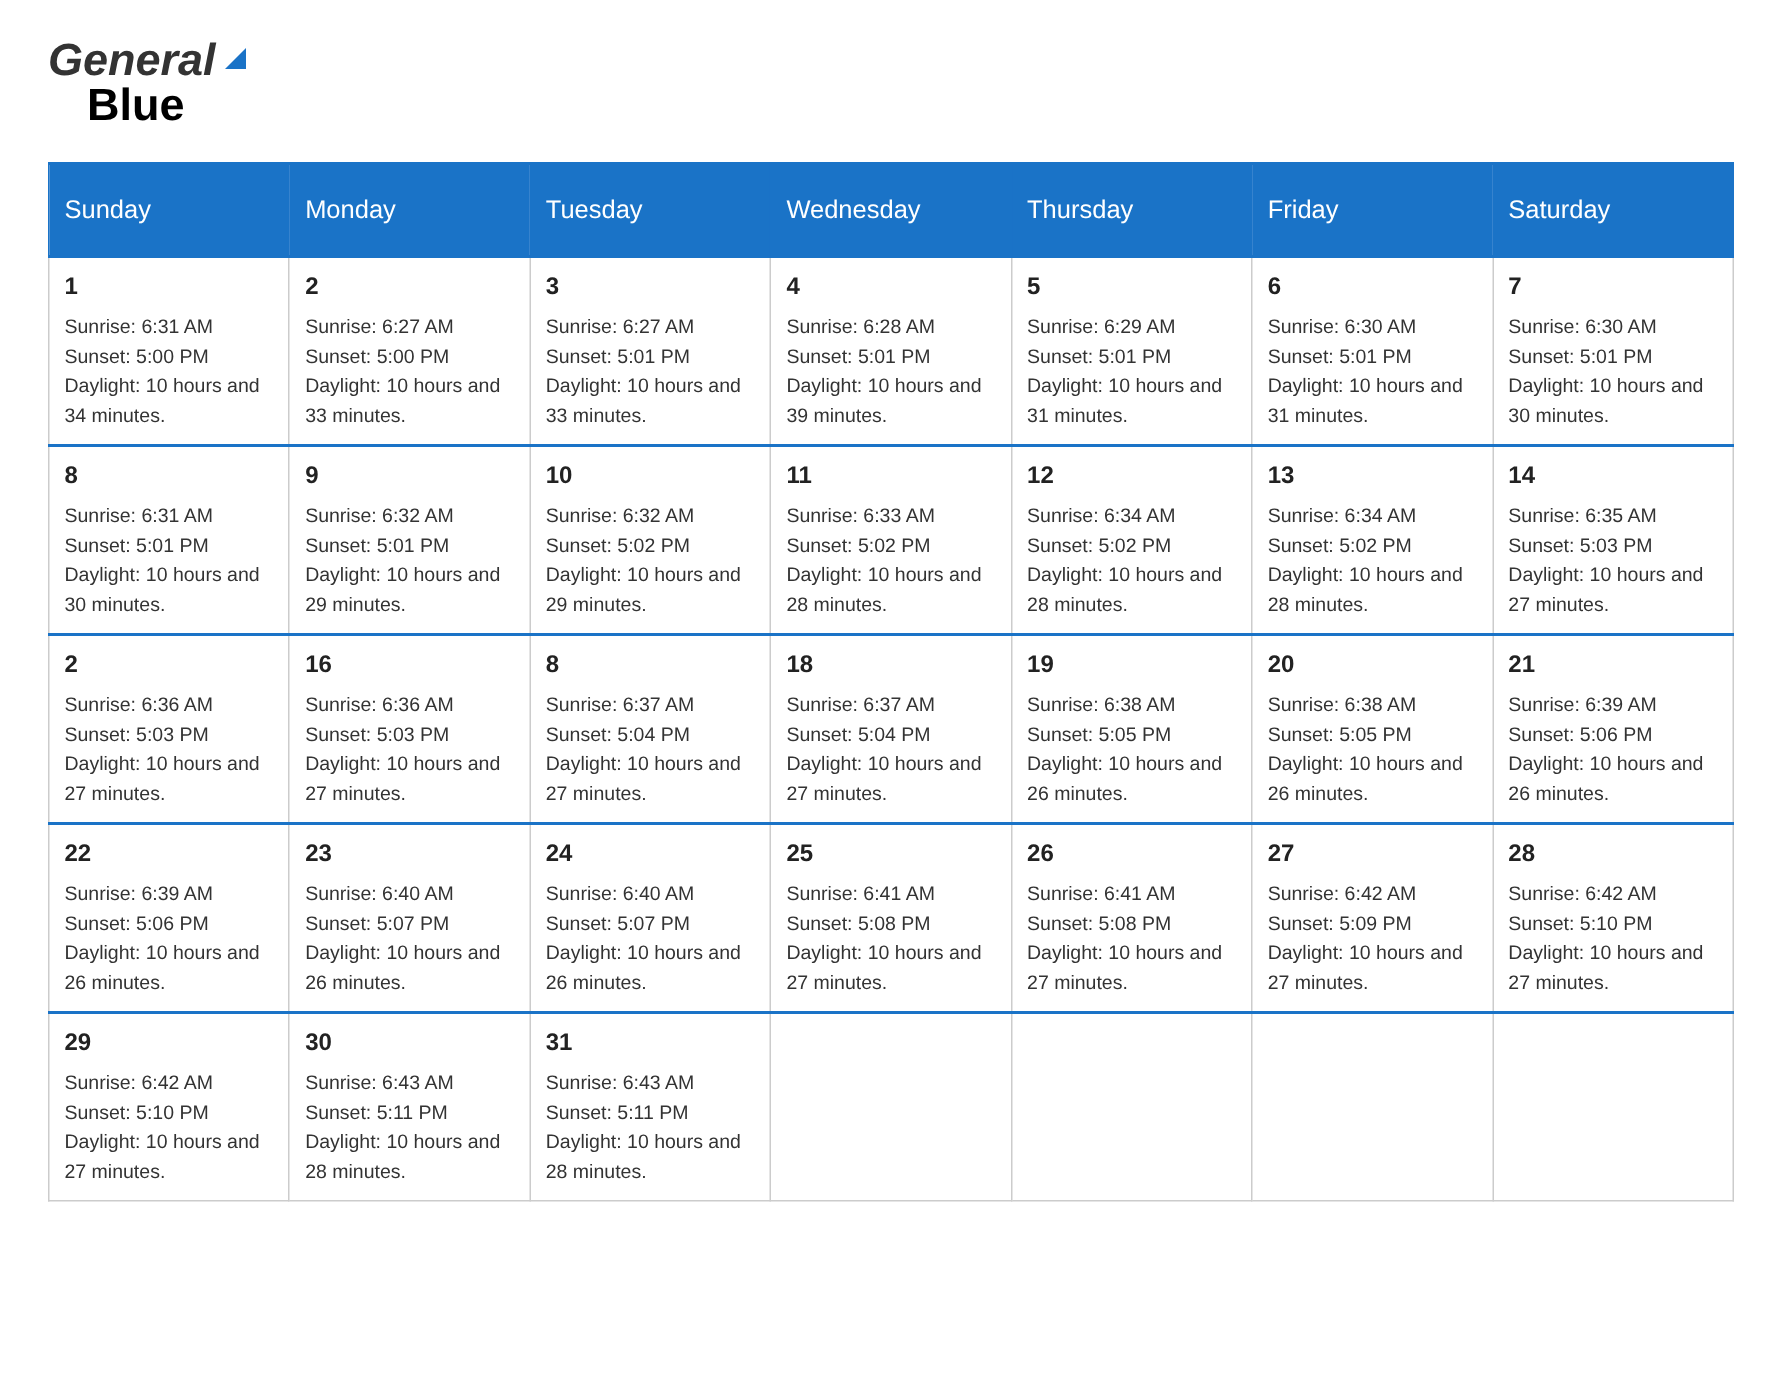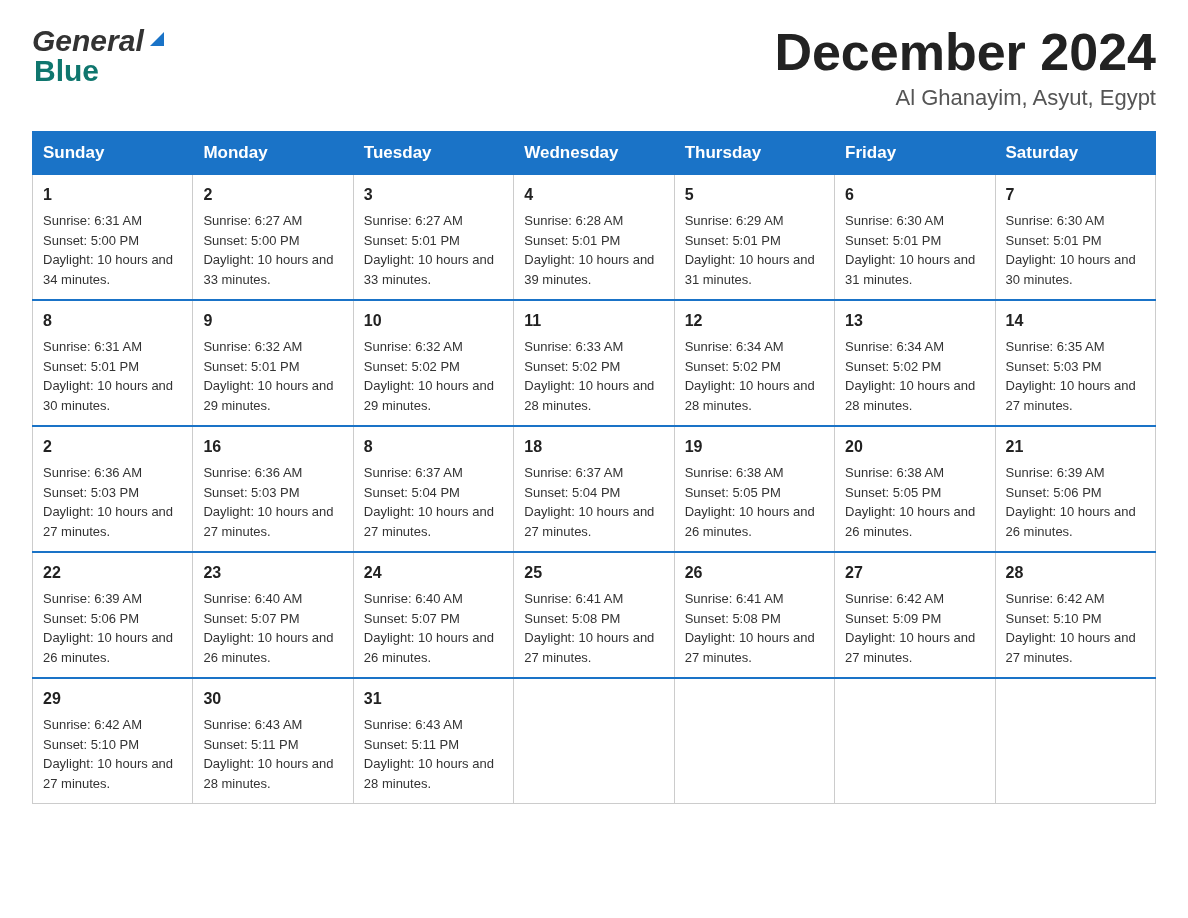--- a/index.html
+++ b/index.html
@@ -38,22 +38,22 @@
     }
     .calendar {
       width: 100%;
       border-collapse: collapse;
       border: 1px solid #1a73c7;
     }
     .calendar th {
       background-color: #1a73c7;
       color: #fff;
       font-size: 17px;
-      font-weight: bold;
-      padding: 10px 10px;
+      font-weight: normal;
+      padding: 20px 10px;
       text-align: left;
       border: 1px solid #1a73c7;
     }
     .calendar td {
       vertical-align: top;
       padding: 8px 10px 10px 10px;
       border: 1px solid #ccc;
       font-size: 13px;
       line-height: 1.5;
       min-width: 130px;
@@ -82,26 +82,22 @@
 
 <div class="header">
   <div class="logo">
     <div style="display:flex; align-items:center;font-style:italic;">
       <span style="font-size:30px; font-weight:bold; color:#333;">General</span>
       <svg width="22" height="22" viewBox="0 0 22 22" style="margin-left:2px; margin-top:-4px;">
         <polygon points="4,18 18,18 18,4" fill="#1a73c7"></polygon>
       </svg>
     </div>
     <div style="margin-top:-4px; margin-left:2px;">
-      <span style="font-size:30px; font-weight:bold; color:#0f766e;">Blue</span>
+      <span style="font-size:30px; font-weight:bold; color:#000000;margin-left:24px;">Blue</span>
     </div>
-  </div>
-  <div class="title-block">
-    <div class="month-title">December 2024</div>
-    <div class="subtitle">Al Ghanayim, Asyut, Egypt</div>
   </div>
 </div>
 
 <table class="calendar">
   <thead>
     <tr>
       <th>Sunday</th>
       <th>Monday</th>
       <th>Tuesday</th>
       <th>Wednesday</th>

